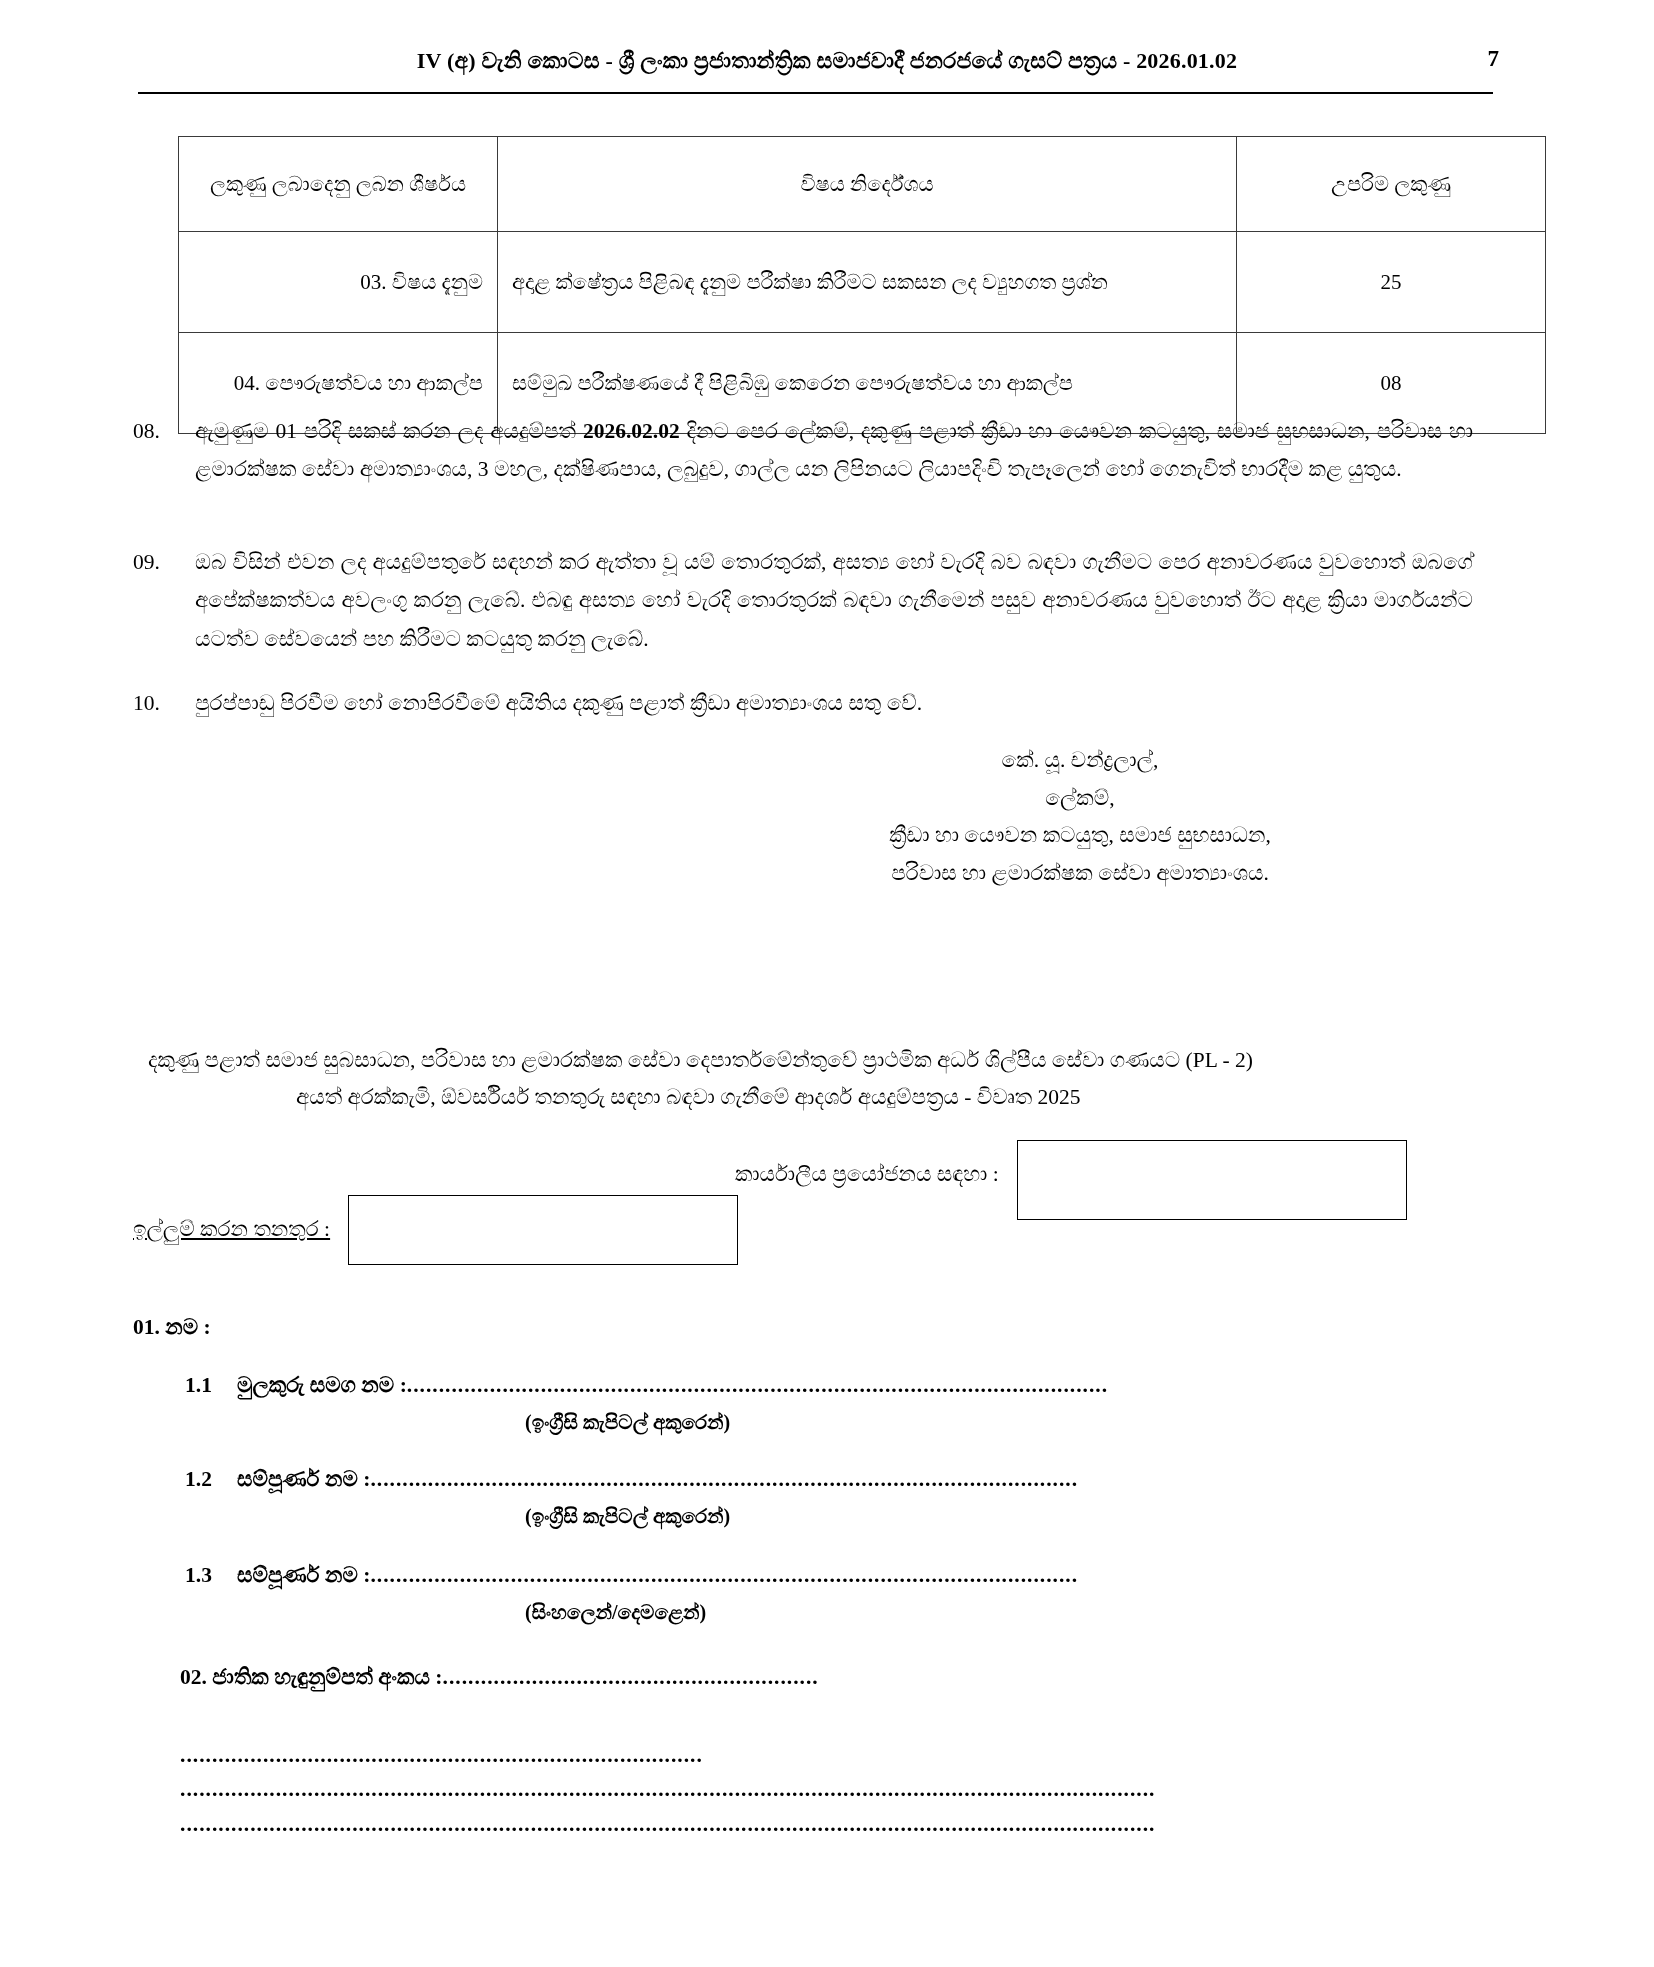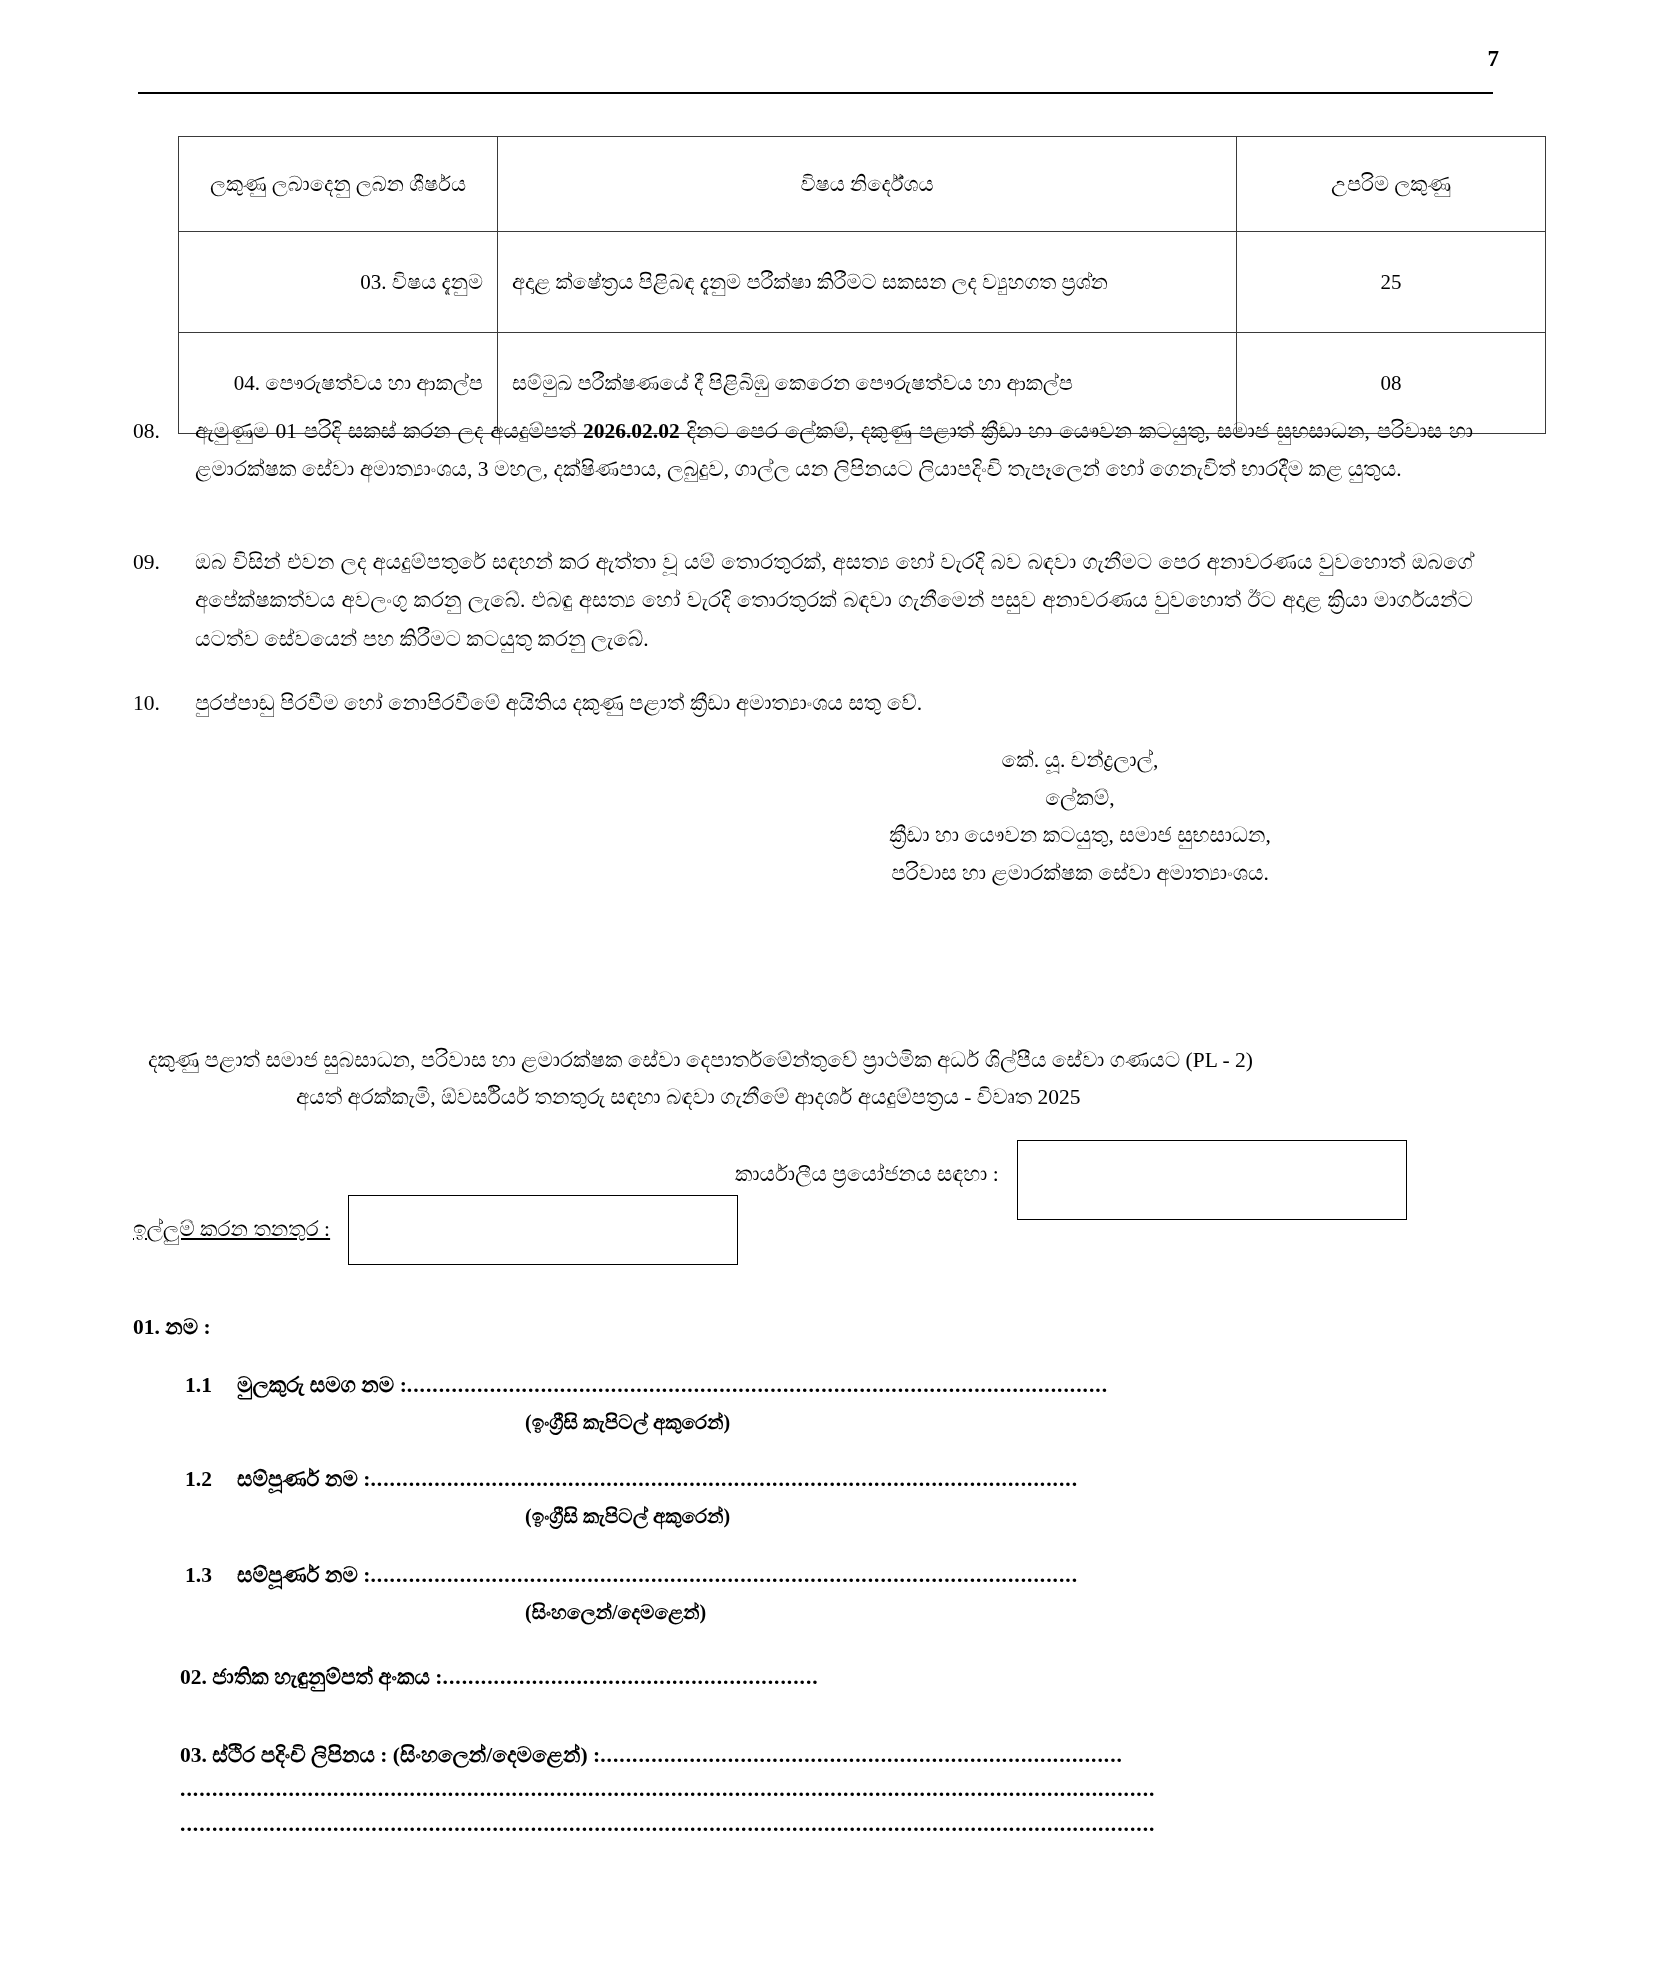--- a/index.html
+++ b/index.html
@@ -227,20 +227,23 @@
   #f-02       { left: 180px; top: 1660px; width: 1300px; }
   #f-03       { left: 180px; top: 1738px; width: 1320px; }
   #f-03 .contline { padding-left: 0px; }
   .contline { display: block; }
 </style>
 </head>
 <body>
 
 <div class="page">
 
+  <div class="header-row">
+    <div class="header-title">IV (අ) වැනි කොටස - ශ්‍රී ලංකා ප්‍රජාතාන්ත්‍රික සමාජවාදී ජනරජයේ ගැසට් පත්‍රය - 2026.01.02</div>
+  </div>
   <div class="header-pageno">7</div>
   <div class="header-rule"></div>
 
   <table class="marks-table">
     <thead>
       <tr>
         <th class="col-head">ලකුණු ලබාදෙනු ලබන ශීර්ෂය</th>
         <th class="col-syll">විෂය නිර්දේශය</th>
         <th class="col-marks">උපරිම ලකුණු</th>
       </tr>
@@ -330,20 +333,19 @@
 
   <div class="field-blk" id="f-02">
     <div class="field-line">
       <span>02. ජාතික හැඳුනුම්පත් අංකය :</span>
       <span class="dots">...........................................................</span>
     </div>
   </div>
 
   <div class="field-blk" id="f-03">
     <div class="field-line">
-      <span>03. ස්ථිර පදිංචි ලිපිනය : (සිංහලෙන්/දෙමළෙන්) :</span>
       <span class="dots">..................................................................................</span>
     </div>
     <span class="contline dots">.........................................................................................................................................................</span>
     <span class="contline dots">.........................................................................................................................................................</span>
   </div>
 
 </div>
 
 </body></html>

